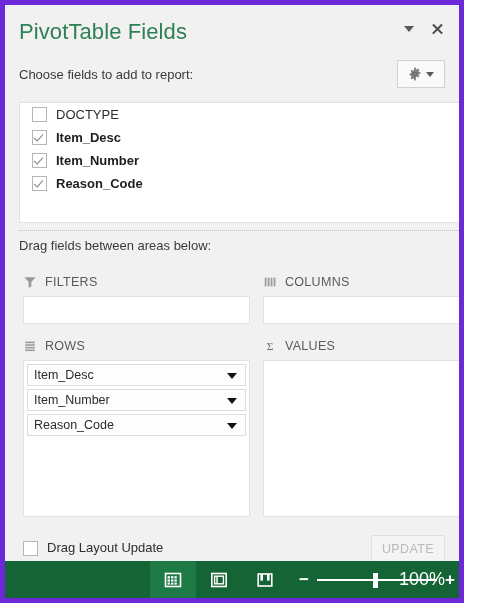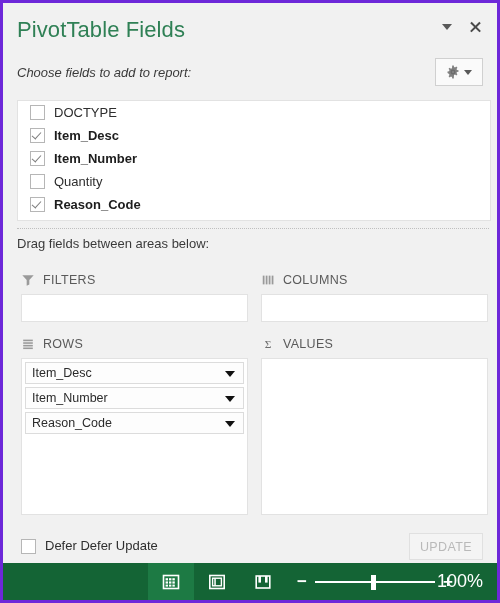--- a/index.html
+++ b/index.html
@@ -8,24 +8,24 @@
     background: #ffffff;
   }
   body {
     width: 500px;
     height: 603px;
     font-family: "Liberation Sans", sans-serif;
     overflow: hidden;
   }
   #app {
     position: relative;
-    width: 500px;
+    width: 464px;
     height: 603px;
     box-sizing: border-box;
-    border: 3px solid #6d28d9;
+    border: 5px solid #6d28d9;
     background: #86efac;
     overflow: hidden;
   }
 
   
   .pane {
     position: absolute;
     left: 0; top: 0; right: 0;
     height: 564px;
     background: #f1f1f1;
@@ -84,21 +84,20 @@
   
   .choose-row {
     position: absolute;
     left: 14px; top: 55px; right: 10px;
     height: 30px;
   }
   .choose-label {
     font-size: 13px;
     color: #3a3a3a;
     line-height: 30px;
-    font-style: italic;
   }
   .gear-btn {
     position: absolute;
     right: 4px;
     top: 0px;
     width: 46px;
     height: 26px;
     border: 1px solid #d0d0d0;
     background: #fafafa;
     display: flex;
@@ -390,24 +389,20 @@
         <span class="cbox"></span>
         <span class="field-label">DOCTYPE</span>
       </div>
       <div class="field-item checked">
         <span class="cbox on"></span>
         <span class="field-label">Item_Desc</span>
       </div>
       <div class="field-item checked">
         <span class="cbox on"></span>
         <span class="field-label">Item_Number</span>
-      </div>
-      <div class="field-item">
-        <span class="cbox"></span>
-        <span class="field-label">Quantity</span>
       </div>
       <div class="field-item checked">
         <span class="cbox on"></span>
         <span class="field-label">Reason_Code</span>
       </div>
     </div>
 
     <div class="dotted-sep"></div>
 
     <div class="drag-label">Drag fields between areas below:</div>
@@ -467,21 +462,21 @@
           <text x="8" y="12.5" font-size="13" font-family="Liberation Serif, serif" fill="#6d6d6d" text-anchor="middle">Σ</text>
         </svg>
         <span class="area-title">VALUES</span>
       </div>
       <div class="area-box box-large"></div>
     </div>
 
     <div class="footer">
       <div class="defer-wrap">
         <span class="cbox"></span>
-        <span class="defer-label">Defer Defer Update</span>
+        <span class="defer-label">Drag Layout Update</span>
       </div>
       <div class="update-btn">UPDATE</div>
     </div>
 
   </div>
 
   <div class="statusbar">
 
     <div class="view-btns">
       <div class="view-btn active">

